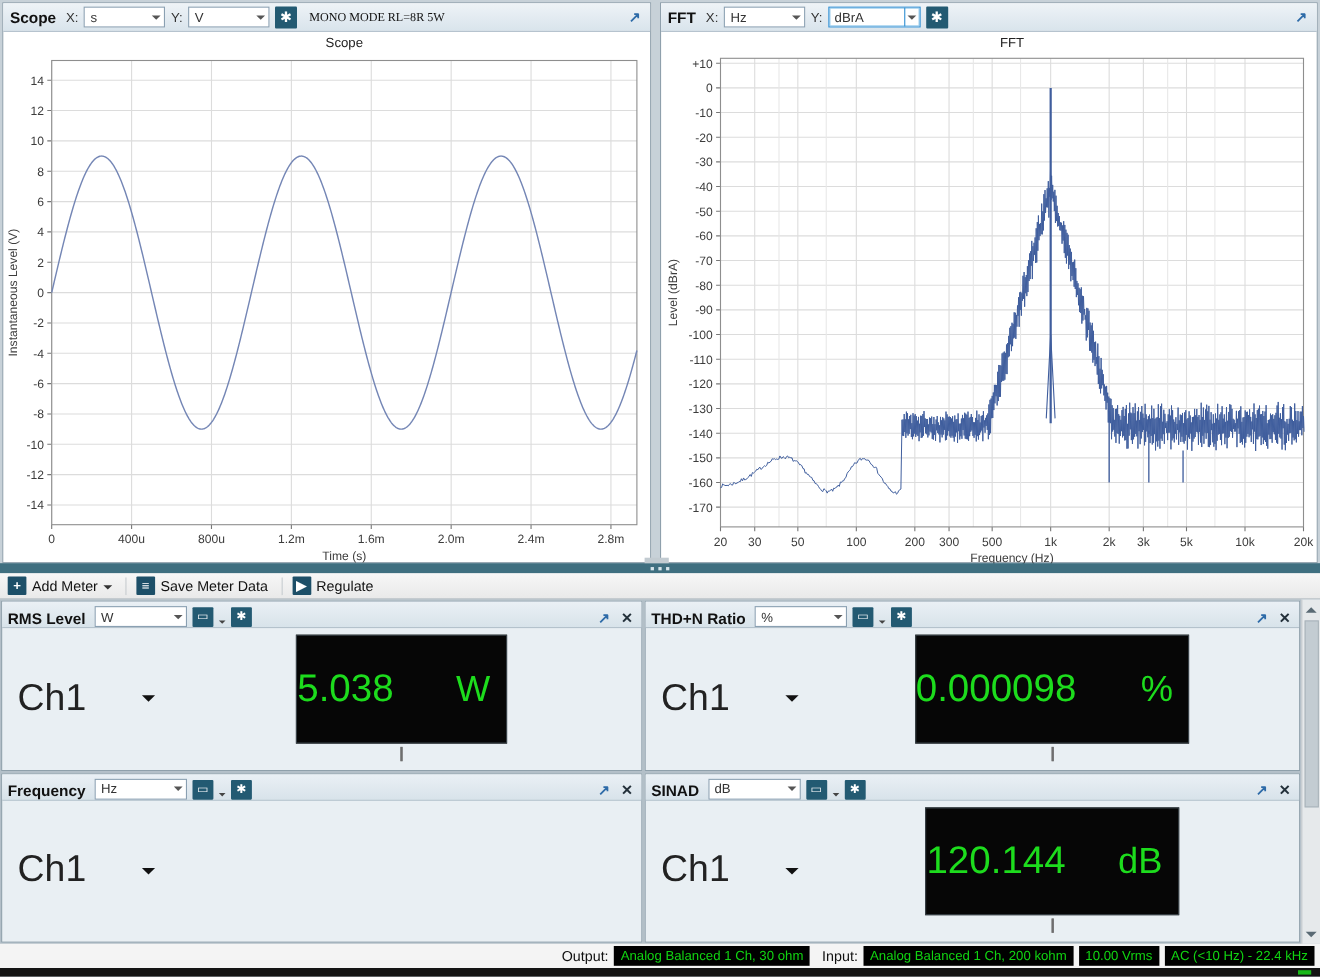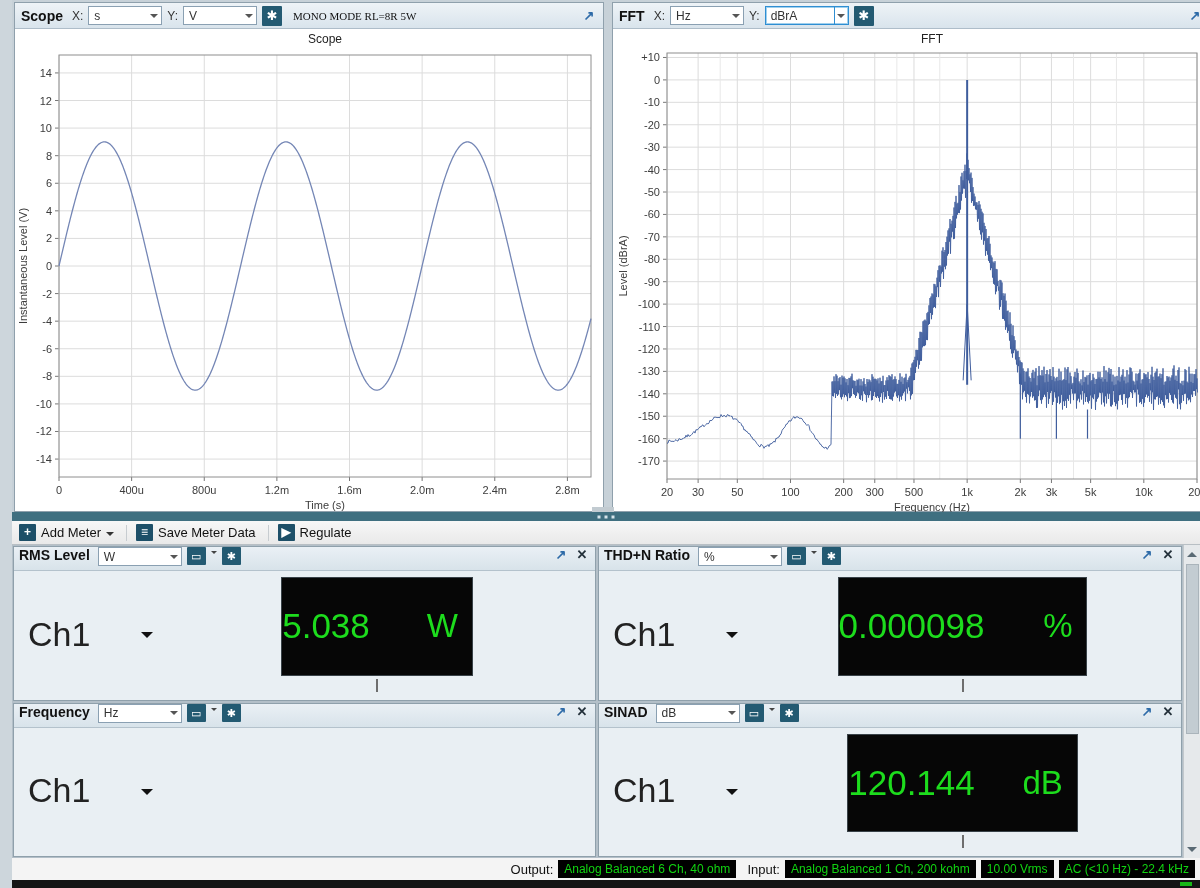--- a/index.html
+++ b/index.html
@@ -1,17 +1,17 @@
 <!DOCTYPE html>
 <html><head>
 <meta charset="utf-8">
 <style>
   * { margin:0; padding:0; box-sizing:border-box; }
   body { width:1200px; height:888px; font-family:"Liberation Sans", sans-serif; background:#cdd6dc; overflow:hidden; }
-  .app { width:1200px; height:888px; display:flex; flex-direction:column;padding-left:12px; }
+  .app { width:1200px; height:888px; display:flex; flex-direction:column; }
 
   
   .charts-row { height:512px; display:flex; background:#c7d1d8; padding:2px 2px 0 2px; gap:8px; }
   .chart-panel { background:#ffffff; border:1px solid #8fa0ac; display:flex; flex-direction:column; }
   .chart-panel.scope { width:590px; }
   .chart-panel.fft { flex:1; }
   .panel-header { height:26px; flex:0 0 26px; display:flex; align-items:center; gap:5px; padding:0 6px;
     background:linear-gradient(#eef3f7,#d9e4ec); border-bottom:1px solid #aebdc9; }
   .panel-title { font-weight:bold; font-size:14px; color:#111; margin-right:4px; }
   .axis-lbl { font-size:12px; color:#333; }
@@ -42,21 +42,21 @@
   .toolbar { height:24px; background:linear-gradient(#f7f7f7,#e9e9e9); border-bottom:1px solid #b8bfc4; display:flex; align-items:center; padding:0 4px; gap:4px; }
   .tb-btn { display:flex; align-items:center; gap:5px; font-size:13px; color:#111; padding:1px 6px 1px 3px; cursor:pointer; }
   .tb-icon { width:17px; height:17px; background:#1d4f68; color:#fff; text-align:center; line-height:17px; font-size:12px; font-weight:bold; border-radius:1px; }
   .tb-caret { border:4px solid transparent; border-top-color:#333; margin-top:6px; }
   .tb-sep { width:1px; height:16px; background:#c7ccd0; margin:0 2px; }
 
   
   .meters-wrap { flex:1; display:flex; background:#b3bfc8; }
   .meters-grid { flex:1; display:grid; grid-template-columns:583px 1fr; grid-template-rows:1fr 1fr; gap:2px; padding:1px; }
   .meter-cell { background:#e9eff3; border:1px solid #8fa0ab; display:flex; flex-direction:column; }
-  .meter-header { height:24px; flex:0 0 24px; display:flex; align-items:flex-start; gap:5px; padding:0 5px;
+  .meter-header { height:24px; flex:0 0 24px; display:flex; align-items:flex-end; gap:5px; padding:0 5px;
     background:linear-gradient(#eaf0f5,#d8e3ea); border-bottom:1px solid #b4c2cc; }
   .meter-name { font-weight:bold; font-size:14px; color:#111; margin-right:3px; }
   .mini-btn { width:19px; height:18px; background:#235a72; color:#fff; font-size:11px; text-align:center; line-height:18px; border-radius:1px; cursor:pointer; }
   .mini-caret { border:3px solid transparent; border-top-color:#444; margin-top:4px; }
   .meter-body { flex:1; display:flex; padding:6px 8px 8px 8px; }
   .ch-select { width:145px; display:flex; align-items:center; cursor:pointer; }
   .ch-name { font-size:34px; color:#222; padding-left:6px; flex:1; }
   .ch-arr { border:6px solid transparent; border-top-color:#111; margin-top:8px; margin-right:14px; }
   .display-col { flex:1; display:flex; flex-direction:column;align-items:center; }
   .black-display { flex:1; background:#060606; border:1px solid #394248; display:flex; align-items:center; justify-content:flex-end; padding-right:14px; }
@@ -486,21 +486,21 @@
           <div class="scr-thumb"></div>
         </div>
       <div class="scr-btn">
           <span class="tri-dn"></span>
         </div>
     </div>
   </div>
 
   <div class="status-bar">
     <span class="status-lbl">Output:</span>
-    <span class="badge">Analog Balanced 6 Ch, 40 ohm</span>
+    <span class="badge">Analog Balanced 1 Ch, 30 ohm</span>
     <span class="status-lbl">Input:</span>
     <span class="badge">Analog Balanced 1 Ch, 200 kohm</span>
     <span class="badge">10.00 Vrms</span>
     <span class="badge">AC (&lt;10 Hz) - 22.4 kHz</span>
   </div>
   <div class="bottom-strip">
       <span class="green-tick"></span>
     </div>
 </div>
 

